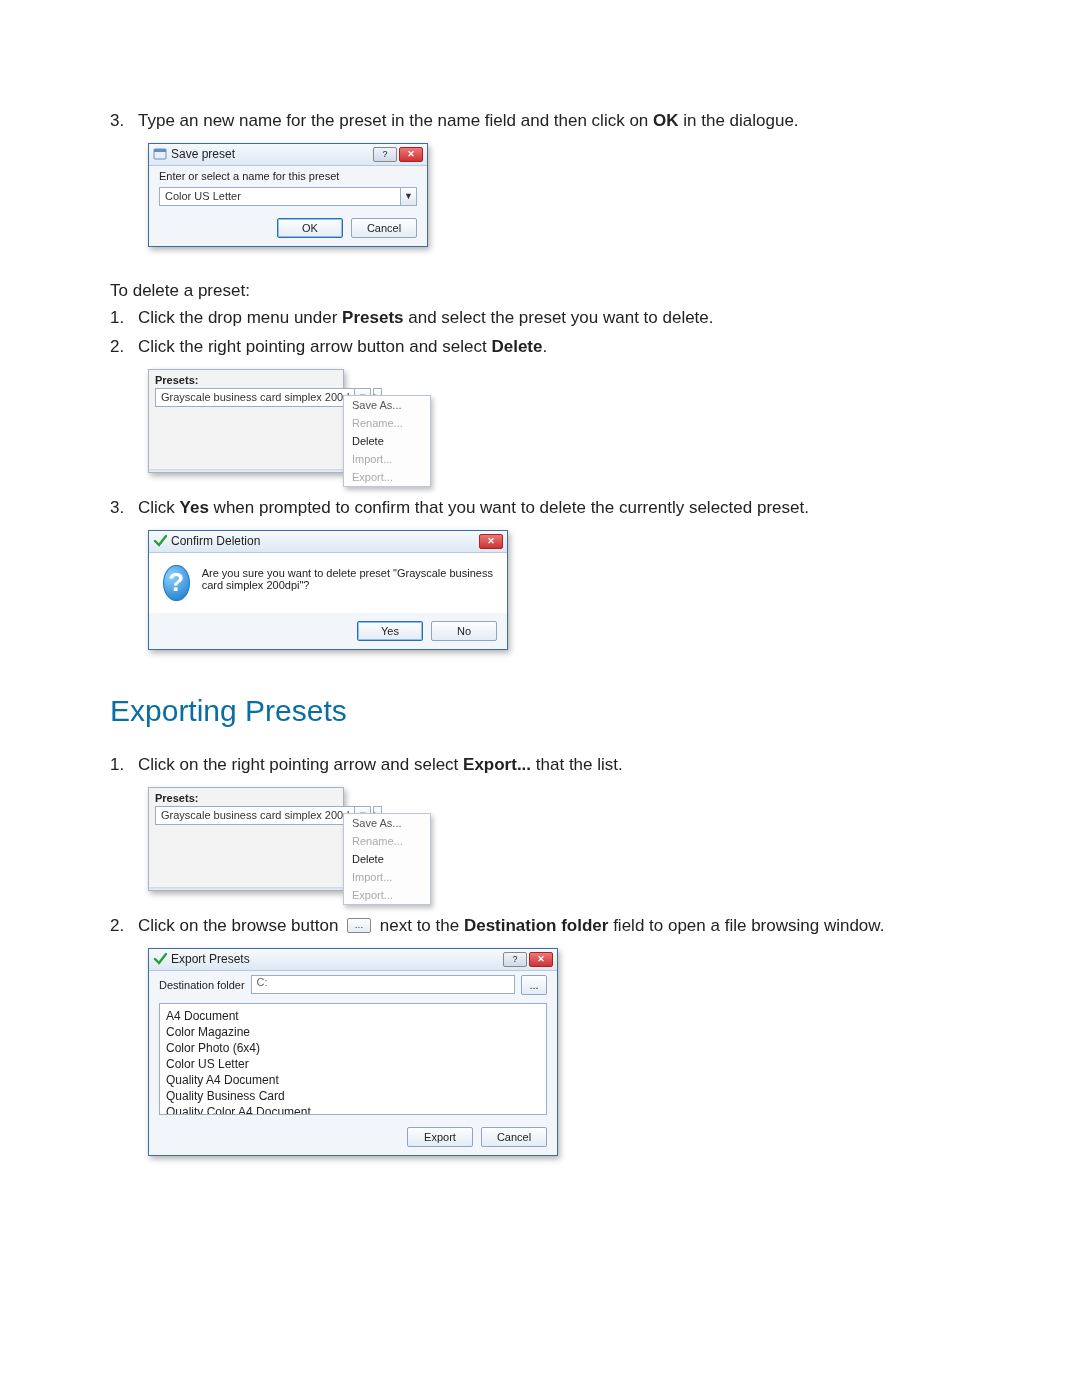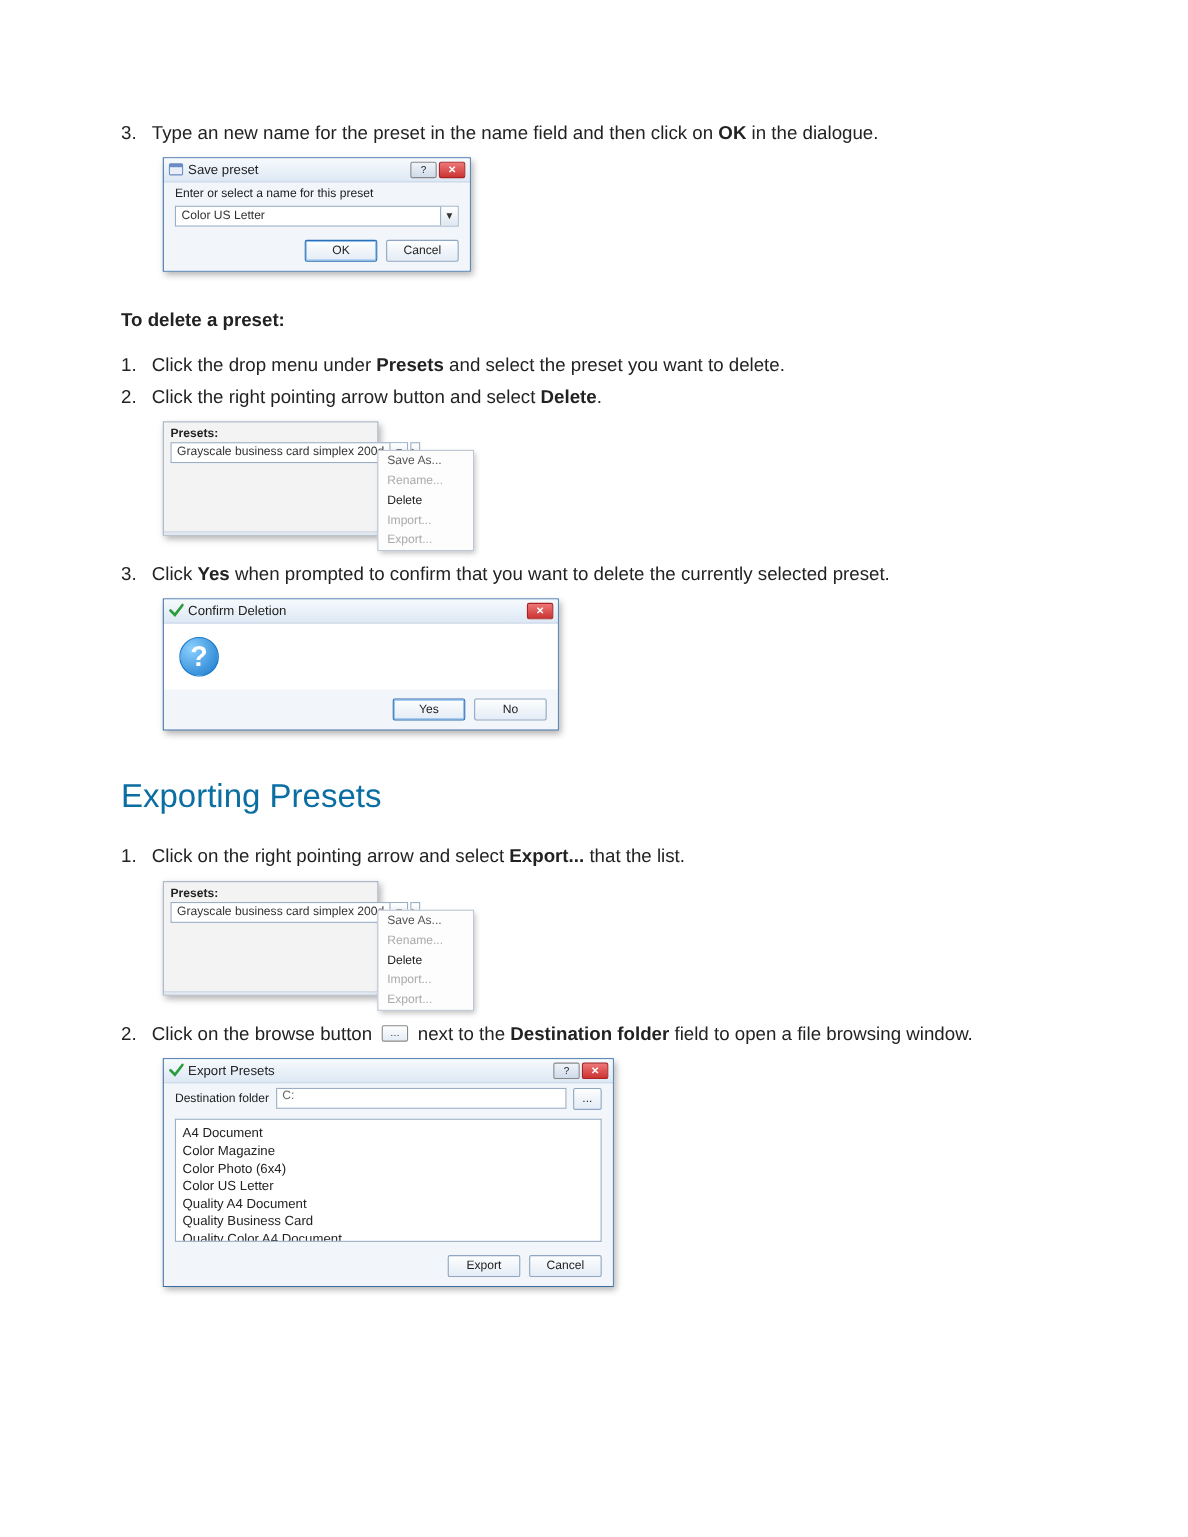--- a/index.html
+++ b/index.html
@@ -18,23 +18,23 @@
   .body-text {
     font-size: 17px;
     line-height: 1.35;
   }
   .ol-row { display: flex; margin-bottom: 6px; }
   .ol-num { width: 28px; flex: 0 0 28px; }
   .ol-txt { flex: 1; }
   .bold { font-weight: bold; }
   .h3 {
     font-size: 17px;
-    font-weight: bold;
+    font-weight: normal;
     margin-top: 34px;
-    margin-bottom: 20px;
+    margin-bottom: 6px;
   }
   .h2 {
     font-size: 30px;
     color: #0a6ea2;
     margin-top: 44px;
     margin-bottom: 26px;
     font-weight: normal;
   }
   .figure {
     margin: 10px 0 10px 38px;
@@ -223,20 +223,21 @@
               <path d="M2 7 L6 11 L13 2" stroke="#2a9c3a" stroke-width="2.4" fill="none" stroke-linecap="round"></path>
             </svg>
         </span>
         <span class="ttxt" style="margin-left:4px;">Confirm Deletion</span>
         <div class="winbtns">
           <div class="winbtn close">✕</div>
         </div>
       </div>
       <div class="confirm-body">
         <div class="qicon">?</div>
+        <div style="font-size:11px; padding-top:2px;">Are you sure you want to delete preset "Grayscale business card simplex 200dpi"?</div>
       </div>
       <div class="btnrow">
         <div class="wbtn primary">Yes</div>
         <div class="wbtn">No</div>
       </div>
     </div>
   </div>
 
   <div class="h2">Exporting Presets</div>
 

